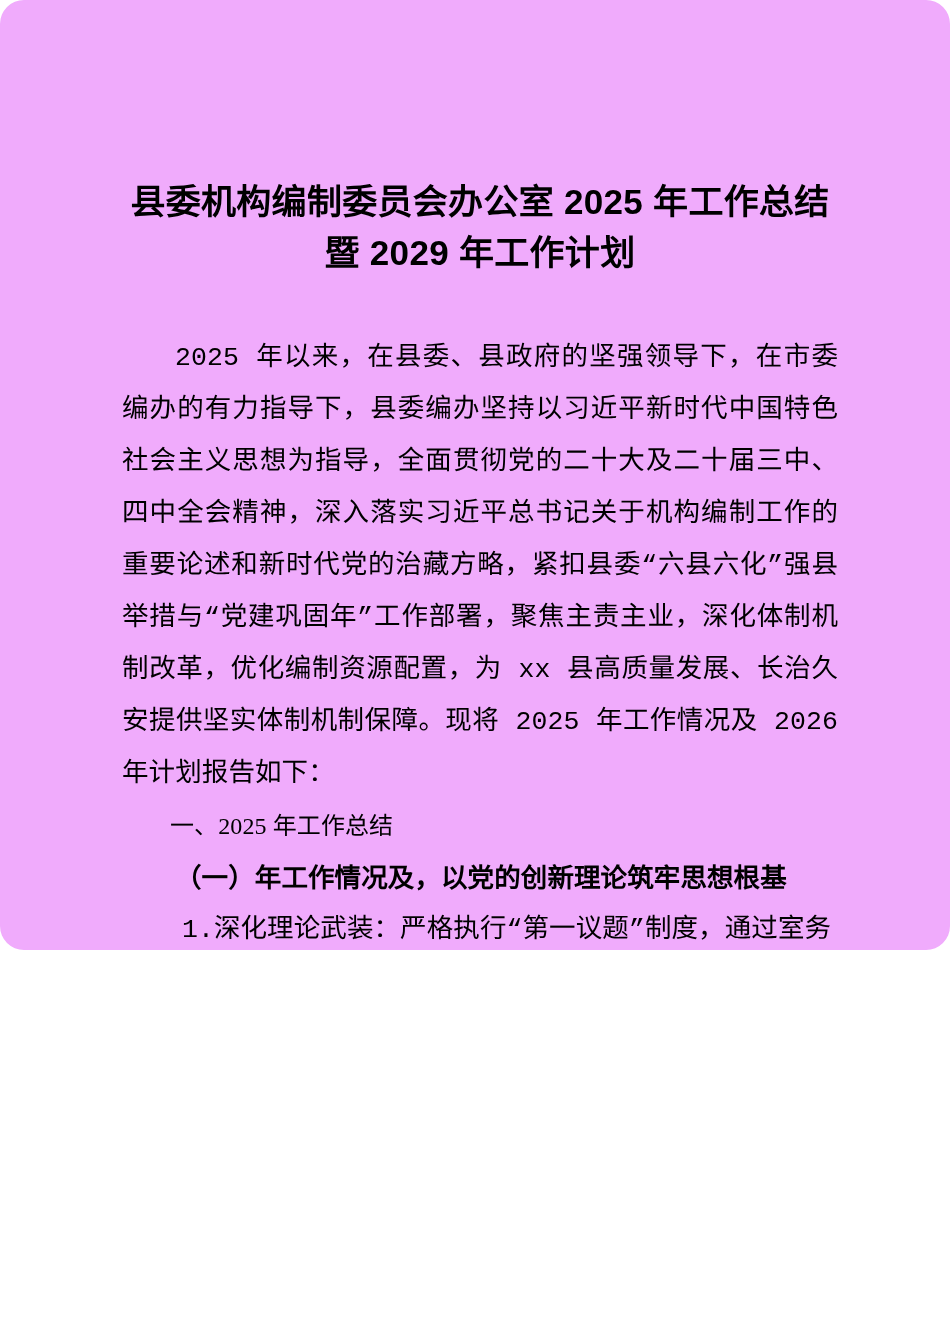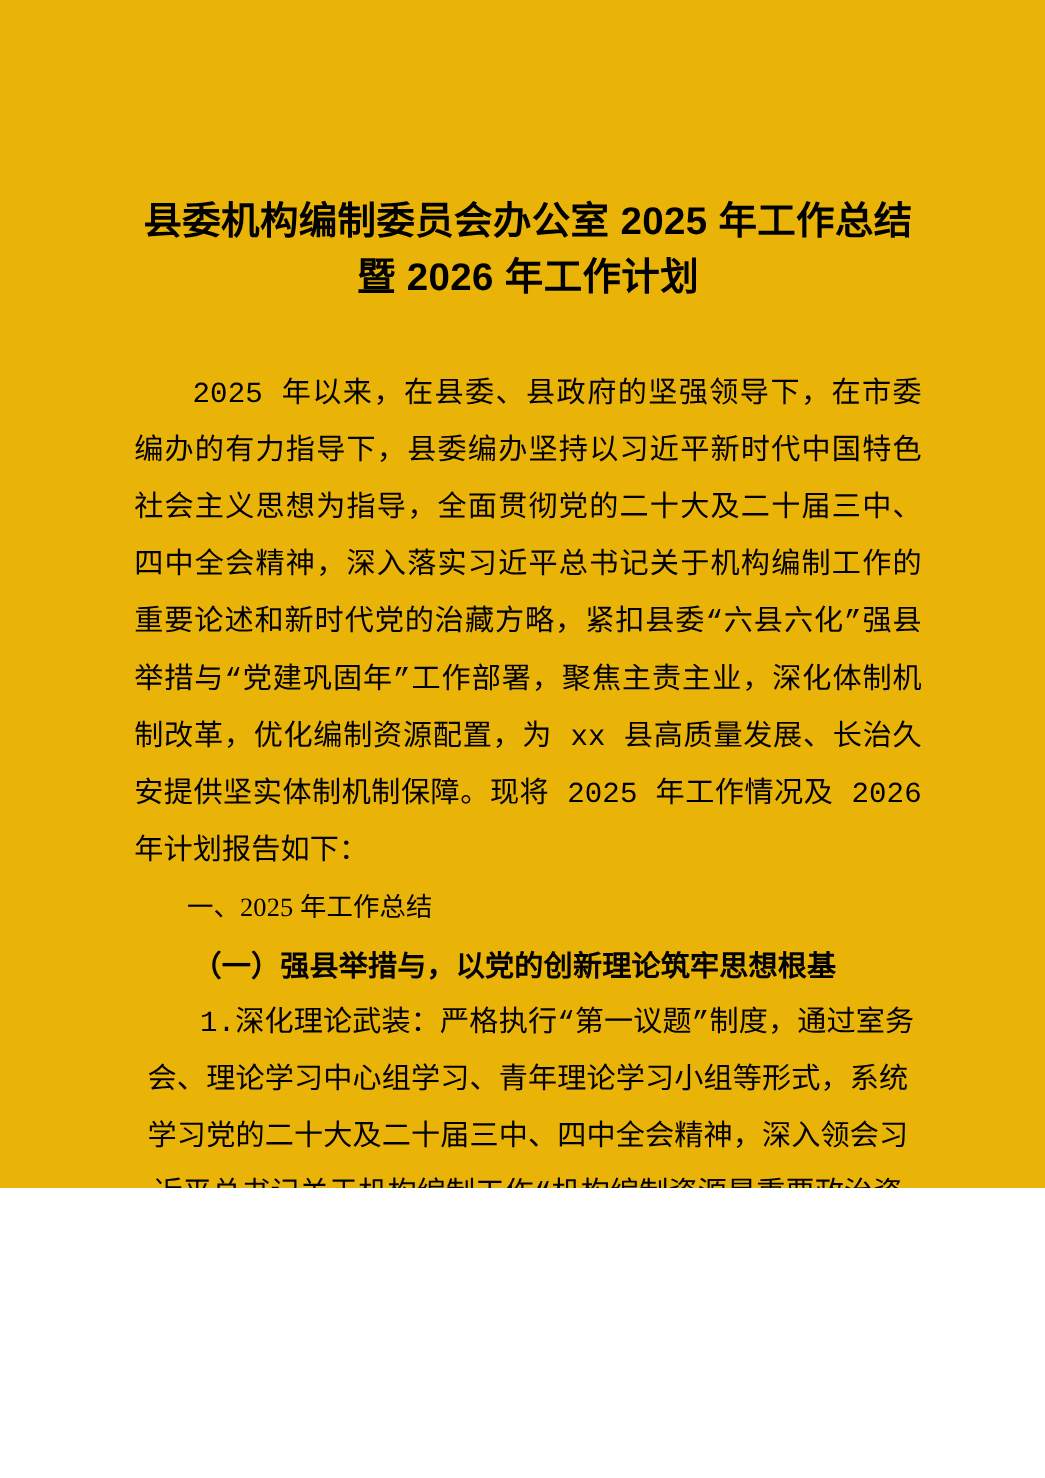--- a/index.html
+++ b/index.html
@@ -5,25 +5,26 @@
 <style>
   html, body {
     margin: 0;
     padding: 0;
     background: #ffffff;
   }
 
   .page {
     position: relative;
     width: 950px;
-    height: 1080px;
+    height: 950px;
     margin: 0 auto;
-    background: #eab308;
+    background: #f0abfc;
     overflow: hidden;
     box-sizing: border-box;
+    border-radius: 24px;
   }
 
   
   .doc-body {
     position: absolute;
     left: 122px;
     top: 0;
     width: 716px;
   }
 
@@ -87,29 +88,29 @@
 </style>
 </head>
 <body>
 
 <div class="page">
 
   <div class="doc-body">
 
     <h1 class="doc-title">
       <span>县委机构编制委员会办公室 2025 年工作总结</span><br>
-      <span>暨 2026 年工作计划</span>
+      <span>暨 2029 年工作计划</span>
     </h1>
 
     <div class="title-spacer"></div>
 
     <p class="para">2025 年以来，在县委、县政府的坚强领导下，在市委编办的有力指导下，县委编办坚持以习近平新时代中国特色社会主义思想为指导，全面贯彻党的二十大及二十届三中、四中全会精神，深入落实习近平总书记关于机构编制工作的重要论述和新时代党的治藏方略，紧扣县委“六县六化”强县举措与“党建巩固年”工作部署，聚焦主责主业，深化体制机制改革，优化编制资源配置，为 xx 县高质量发展、长治久安提供坚实体制机制保障。现将 2025 年工作情况及 2026 年计划报告如下：</p>
 
     <p class="heading-lvl1">一、2025 年工作总结</p>
 
-    <p class="heading-lvl2">（一）强县举措与，以党的创新理论筑牢思想根基</p>
+    <p class="heading-lvl2">（一）年工作情况及，以党的创新理论筑牢思想根基</p>
 
 
     <p class="para">1.深化理论武装：严格执行“第一议题”制度，通过室务会、理论学习中心组学习、青年理论学习小组等形式，系统学习党的二十大及二十届三中、四中全会精神，深入领会习近平总书记关于机构编制工作“机构编制资源是重要政治资源、执</p>
 
   </div>
 
 </div>
 
 </body></html>

